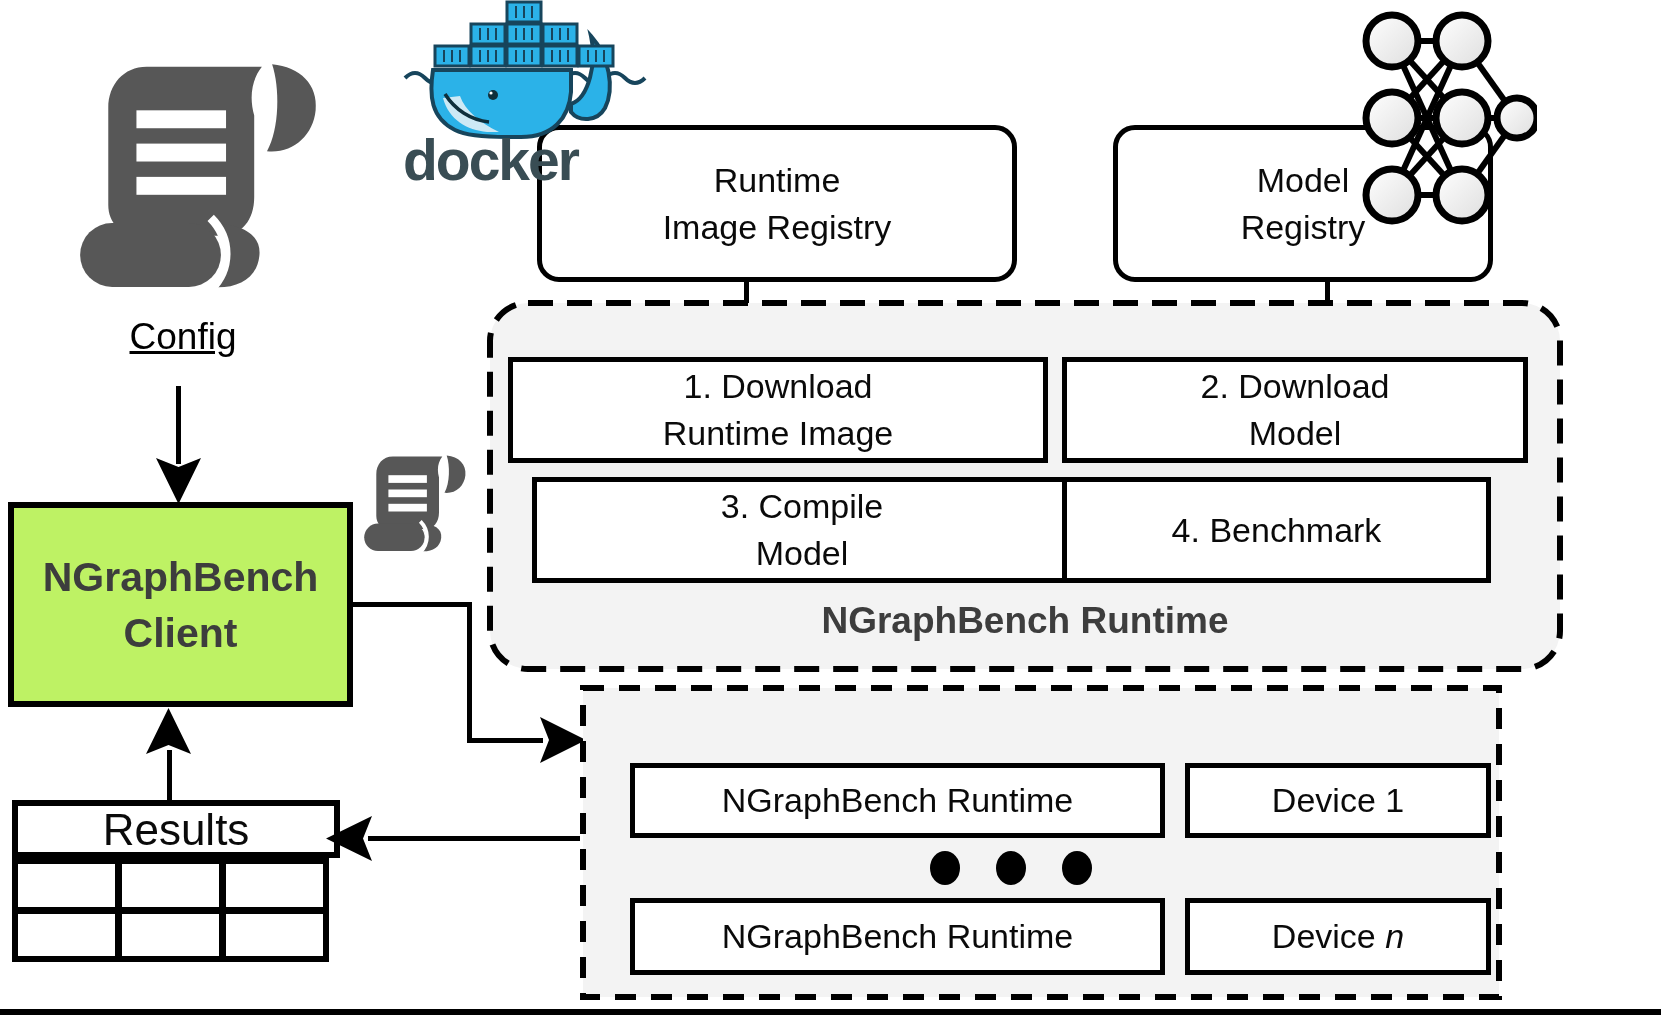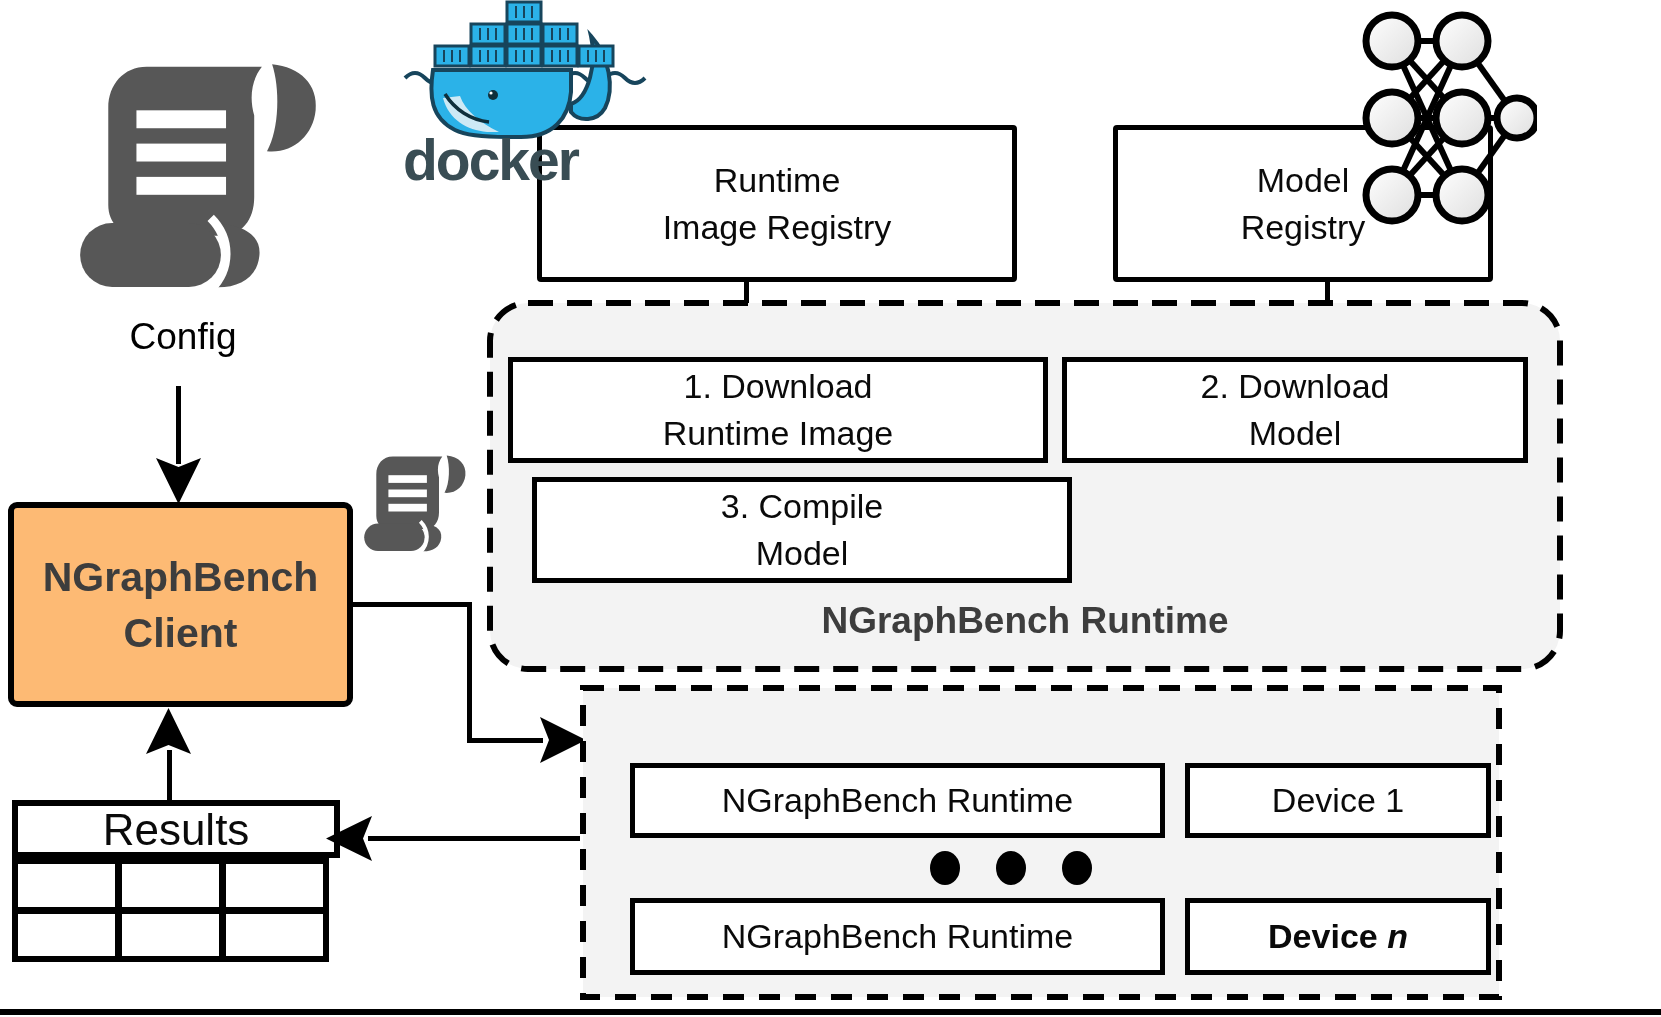--- a/index.html
+++ b/index.html
@@ -6,21 +6,21 @@
   #stage{
     position:relative;width:1661px;height:1017px;background:#ffffff;
     font-family:"Liberation Sans",sans-serif;color:#000;overflow:hidden;
   }
   .abs{position:absolute;}
   .box{
     box-sizing:border-box;background:#fff;border:5px solid #000;
     display:flex;flex-direction:column;align-items:center;justify-content:center;
     text-align:center;font-size:34px;line-height:47px;color:#0a0a0a;
   }
-  .rbox{border-radius:4px;border-width:5px;}
+  .rbox{border-radius:22px;border-width:5px;}
   .bold-label{font-weight:bold;color:#3d3d3d;}
   .line{background:#000;position:absolute;}
   .dots{display:flex;justify-content:space-between;align-items:center;}
   .dot{width:30px;height:34px;border-radius:50%;background:#000;display:inline-block;}
   .results-table{
     box-sizing:border-box;border:6px solid #000;background:#000;
     display:grid;grid-template-columns:repeat(3,1fr);grid-template-rows:repeat(2,1fr);gap:7px;
   }
   .results-table .cell{background:#fff;}
   svg{display:block;}
@@ -46,21 +46,21 @@
       <path d="M53,64 C61,72 61,84 53,92" stroke="#fff" stroke-width="3.5" fill="none"></path>
     </symbol>
   </defs>
 </svg>
 
 <div id="stage">
 
   <svg class="abs" style="left:75px;top:52px;color:#575757;" width="256" height="260">
     <use href="#scroll-shape" width="256" height="260"></use>
   </svg>
-  <div class="abs" style="left:33px;top:316px;width:300px;text-align:center;font-size:37px;">Config</div>
+  <div class="abs" style="left:33px;top:316px;width:300px;text-align:center;font-size:37px;text-decoration:underline;">Config</div>
 
   <div class="line" style="left:176px;top:386px;width:5px;height:78px;"></div>
   <svg class="abs" style="left:156px;top:458px;" width="45" height="46">
     <polygon points="0,0 22.5,9 45,0 22.5,46" fill="#000"></polygon>
   </svg>
 
   <div class="line" style="left:744px;top:280px;width:5px;height:80px;"></div>
   <div class="line" style="left:1325px;top:280px;width:5px;height:80px;"></div>
 
   <div class="abs" style="left:487px;top:300px;width:1076px;height:372px;">
@@ -83,20 +83,24 @@
     <span>1. Download</span>
     <span>Runtime Image</span>
   </div>
   <div class="box abs" style="left:1062px;top:357px;width:466px;height:106px;">
     <span>2. Download</span>
     <span>Model</span>
   </div>
   <div class="box abs" style="left:532px;top:477px;width:540px;height:106px;">
     <span>3. Compile</span>
     <span>Model</span>
+  </div>
+  <div class="box abs" style="left:1062px;top:477px;width:429px;height:106px;">
+    <span>4. Benchmark</span>
+    <span></span>
   </div>
 
   <svg class="abs" style="left:403px;top:0;z-index:6;" width="258" height="200" viewBox="0 0 258 200">
     <path d="M2,78 Q12,68 22,78 T42,78 T62,78 T82,78 T102,78 T122,78 T142,78 T162,78 T182,78 T202,78 T222,78 T242,78" stroke="#17455c" stroke-width="4" fill="none"></path>
     <path d="M30,70 C26,96 28,118 52,130 C64,136 84,137 104,137 L118,137 C150,137 166,118 168,92 L168,70 Z" fill="#2bb2e8" stroke="#17455c" stroke-width="4"></path>
     <path d="M168,104 C186,98 194,62 188,36 C206,56 212,88 202,108 C194,122 176,122 168,112 Z" fill="#2bb2e8" stroke="#17455c" stroke-width="4"></path>
     <path d="M40,98 C46,120 64,130 84,132 L96,132 C76,122 62,110 57,96 Z" fill="#cde9f5"></path>
     <path d="M42,94 C52,110 68,120 86,122" stroke="#0e2f3c" stroke-width="3.5" fill="none"></path>
     <circle cx="90" cy="95" r="5" fill="#0e2f3c"></circle>
     <circle cx="88" cy="93" r="1.6" fill="#ffffff"></circle>
@@ -144,21 +148,21 @@
       <circle cx="35" cy="38" r="26"></circle>
         <circle cx="35" cy="115" r="26"></circle>
         <circle cx="35" cy="192" r="26"></circle>
       <circle cx="105" cy="38" r="26"></circle>
         <circle cx="105" cy="115" r="26"></circle>
         <circle cx="105" cy="192" r="26"></circle>
       <circle cx="160" cy="115" r="20"></circle>
     </g>
   </svg>
 
-  <div class="box abs" style="left:8px;top:502px;width:345px;height:205px;border-width:6px;background:#fdba74;font-size:41px;line-height:56px;border-radius:9px;">
+  <div class="box abs" style="left:8px;top:502px;width:345px;height:205px;border-width:6px;background:#bef264;font-size:41px;line-height:56px;">
     <span class="bold-label">NGraphBench</span>
     <span class="bold-label">Client</span>
   </div>
 
   <svg class="abs" style="left:362px;top:445px;color:#575757;z-index:3;" width="110" height="122">
     <use href="#scroll-shape" width="110" height="122"></use>
   </svg>
 
   <div class="line" style="left:350px;top:602px;width:122px;height:5px;"></div>
   <div class="line" style="left:467px;top:602px;width:5px;height:141px;"></div>
@@ -182,21 +186,21 @@
 
   <div class="dots abs" style="left:930px;top:849px;width:162px;height:38px;">
     <span class="dot"></span>
     <span class="dot"></span>
     <span class="dot"></span>
   </div>
 
   <div class="box abs" style="left:630px;top:898px;width:535px;height:77px;">
     <span>NGraphBench Runtime</span>
   </div>
-  <div class="box abs" style="left:1185px;top:898px;width:306px;height:77px;font-weight:bold;">
+  <div class="box abs" style="left:1185px;top:898px;width:306px;height:77px;">
     <span><span>Device </span><i>n</i></span>
   </div>
 
   <div class="box abs" style="left:12px;top:800px;width:328px;height:58px;border-width:6px;font-size:44px;">
     <span>Results</span>
   </div>
   <div class="results-table abs" style="left:12px;top:858px;width:317px;height:104px;">
     <div class="cell"></div>
     <div class="cell"></div>
     <div class="cell"></div>

